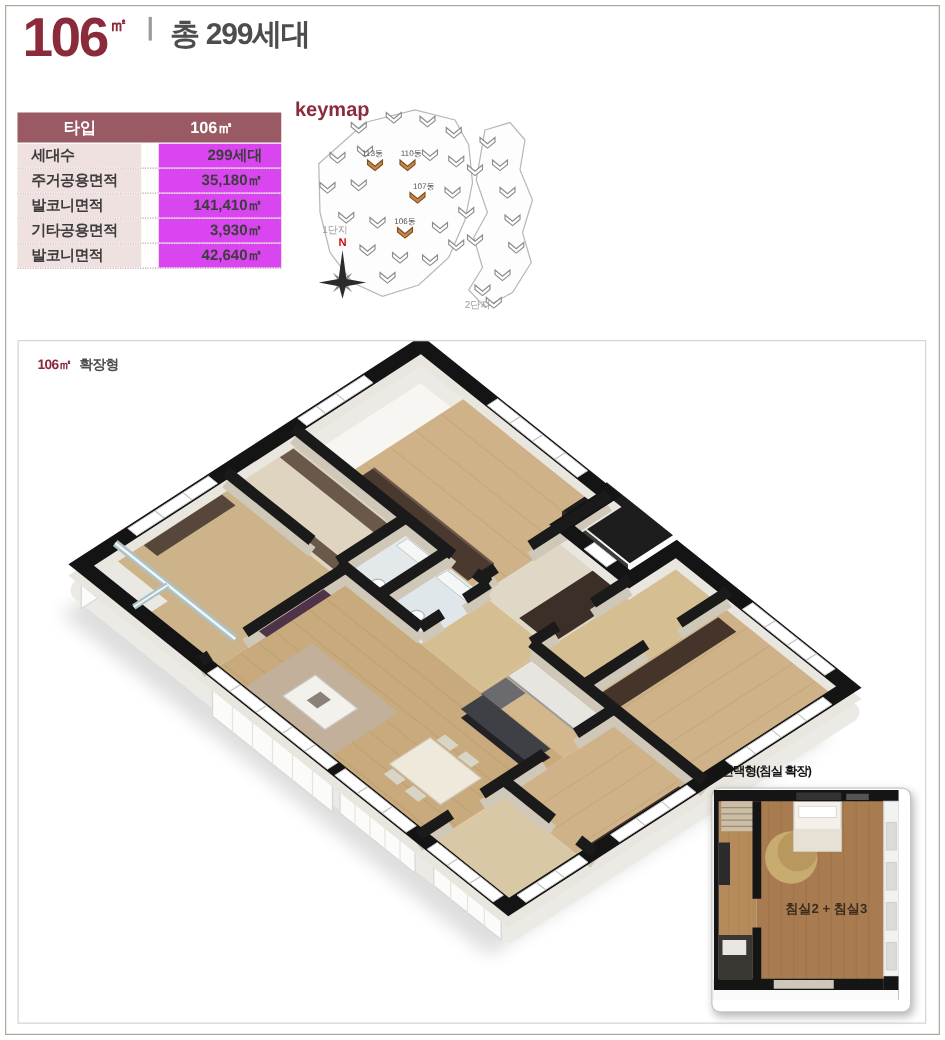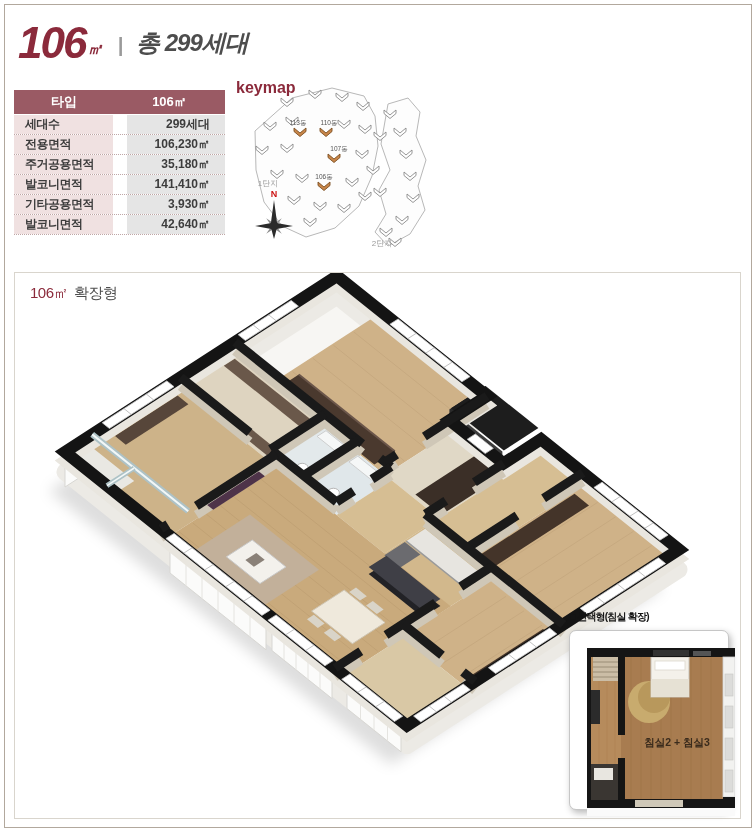--- a/index.html
+++ b/index.html
@@ -4,50 +4,50 @@
 <style>
   * { margin:0; padding:0; box-sizing:border-box; }
   html,body { background:#fff; }
   .page {
     position:relative; width:756px; height:832px; background:#fff;
     font-family:"Liberation Sans", sans-serif; overflow:hidden;
   }
   .frame { position:absolute; inset:4px; border:1px solid #b2a89d; pointer-events:none; }
 
   
-  .hdr { position:absolute; left:18px; top:11px; height:52px; display:flex; align-items:flex-end;font-style:italic; }
+  .hdr { position:absolute; left:18px; top:11px; height:52px; display:flex; align-items:flex-start; }
   .hdr-size { font-size:44px; font-weight:bold; color:#8b2a3b; line-height:0.92; letter-spacing:-2px; }
   .hdr-unit { font-size:15px; font-weight:bold; color:#8b2a3b; margin:0 0 4px 2px; }
   .hdr-sep  { font-size:20px; color:#9a9a9a; margin:0 13px 6px 15px; font-weight:bold; }
   .hdr-total{ font-size:24px; font-weight:bold; color:#4d4d4d; margin-bottom:4px; letter-spacing:-1px; }
 
   
   .spec { position:absolute; left:14px; top:90px; width:211px; }
   .spec-head { display:flex; background:#9a5a64; color:#fff; font-weight:bold; font-size:13px; height:24px; align-items:center; margin-bottom:1px; }
   .spec-head .hl { width:100px; text-align:center; }
   .spec-head .hv { flex:1; text-align:center; }
   .spec-row { display:flex; height:20px; border-bottom:1px dotted #bfa6a6; font-size:12px; font-weight:bold; color:#3d3d3d; }
   .spec-row .rl { width:99px; background:#f0e1e1; display:flex; align-items:center; padding-left:11px; margin-right:14px; letter-spacing:-0.5px; }
-  .spec-row .rv { flex:1; background:#e5e5e5; display:flex; align-items:center; justify-content:flex-end; padding-right:15px; }
+  .spec-row .rv { flex:1; background:#d946ef; display:flex; align-items:center; justify-content:flex-end; padding-right:15px; }
 
   
   .keymap { position:absolute; left:232px; top:74px; width:212px; height:186px; }
 
   
   .plan-box { position:absolute; left:14px; top:272px; width:727px; height:547px; border:1px solid #d9d5cd; background:#fff; }
-  .plan-title { position:absolute; left:15px; top:11px; font-size:15px; font-weight:normal; z-index:3; letter-spacing:-0.5px; }
+  .plan-title { position:absolute; left:15px; top:11px; font-size:11px; font-weight:bold; z-index:3; letter-spacing:-0.5px; }
   .pt-size { color:#8b2a3b; }
   .pt-type { color:#4d4d4d; margin-left:6px; }
   #iso-plan { position:absolute; inset:0; z-index:1; }
   #iso-plan svg { display:block; }
 
   .inset { position:absolute; right:5px; bottom:8px; width:166px; z-index:4; }
   .inset-title { font-size:10px; font-weight:bold; color:#141414; letter-spacing:-0.8px; margin:0 0 6px 1px; }
   .inset-card { width:160px; height:180px; background:#fff; border:1px solid #c6c6c6; border-radius:7px;
-                box-shadow:2px 3px 7px rgba(0,0,0,0.28); padding:17px; }
+                box-shadow:2px 3px 7px rgba(0,0,0,0.28); padding:1px; }
 </style>
 </head>
 <body>
 
 <div class="page">
   <div class="frame"></div>
 
   <div class="hdr">
     <span class="hdr-size">106</span>
     <span class="hdr-unit">㎡</span>
@@ -56,24 +56,20 @@
   </div>
 
   <div class="spec">
     <div class="spec-head">
       <div class="hl">타입</div>
       <div class="hv">106㎡</div>
     </div>
     <div class="spec-row">
       <div class="rl">세대수</div>
       <div class="rv">299세대</div>
-    </div>
-    <div class="spec-row">
-      <div class="rl">전용면적</div>
-      <div class="rv">106,230㎡</div>
     </div>
     <div class="spec-row">
       <div class="rl">주거공용면적</div>
       <div class="rv">35,180㎡</div>
     </div>
     <div class="spec-row">
       <div class="rl">발코니면적</div>
       <div class="rv">141,410㎡</div>
     </div>
     <div class="spec-row">

